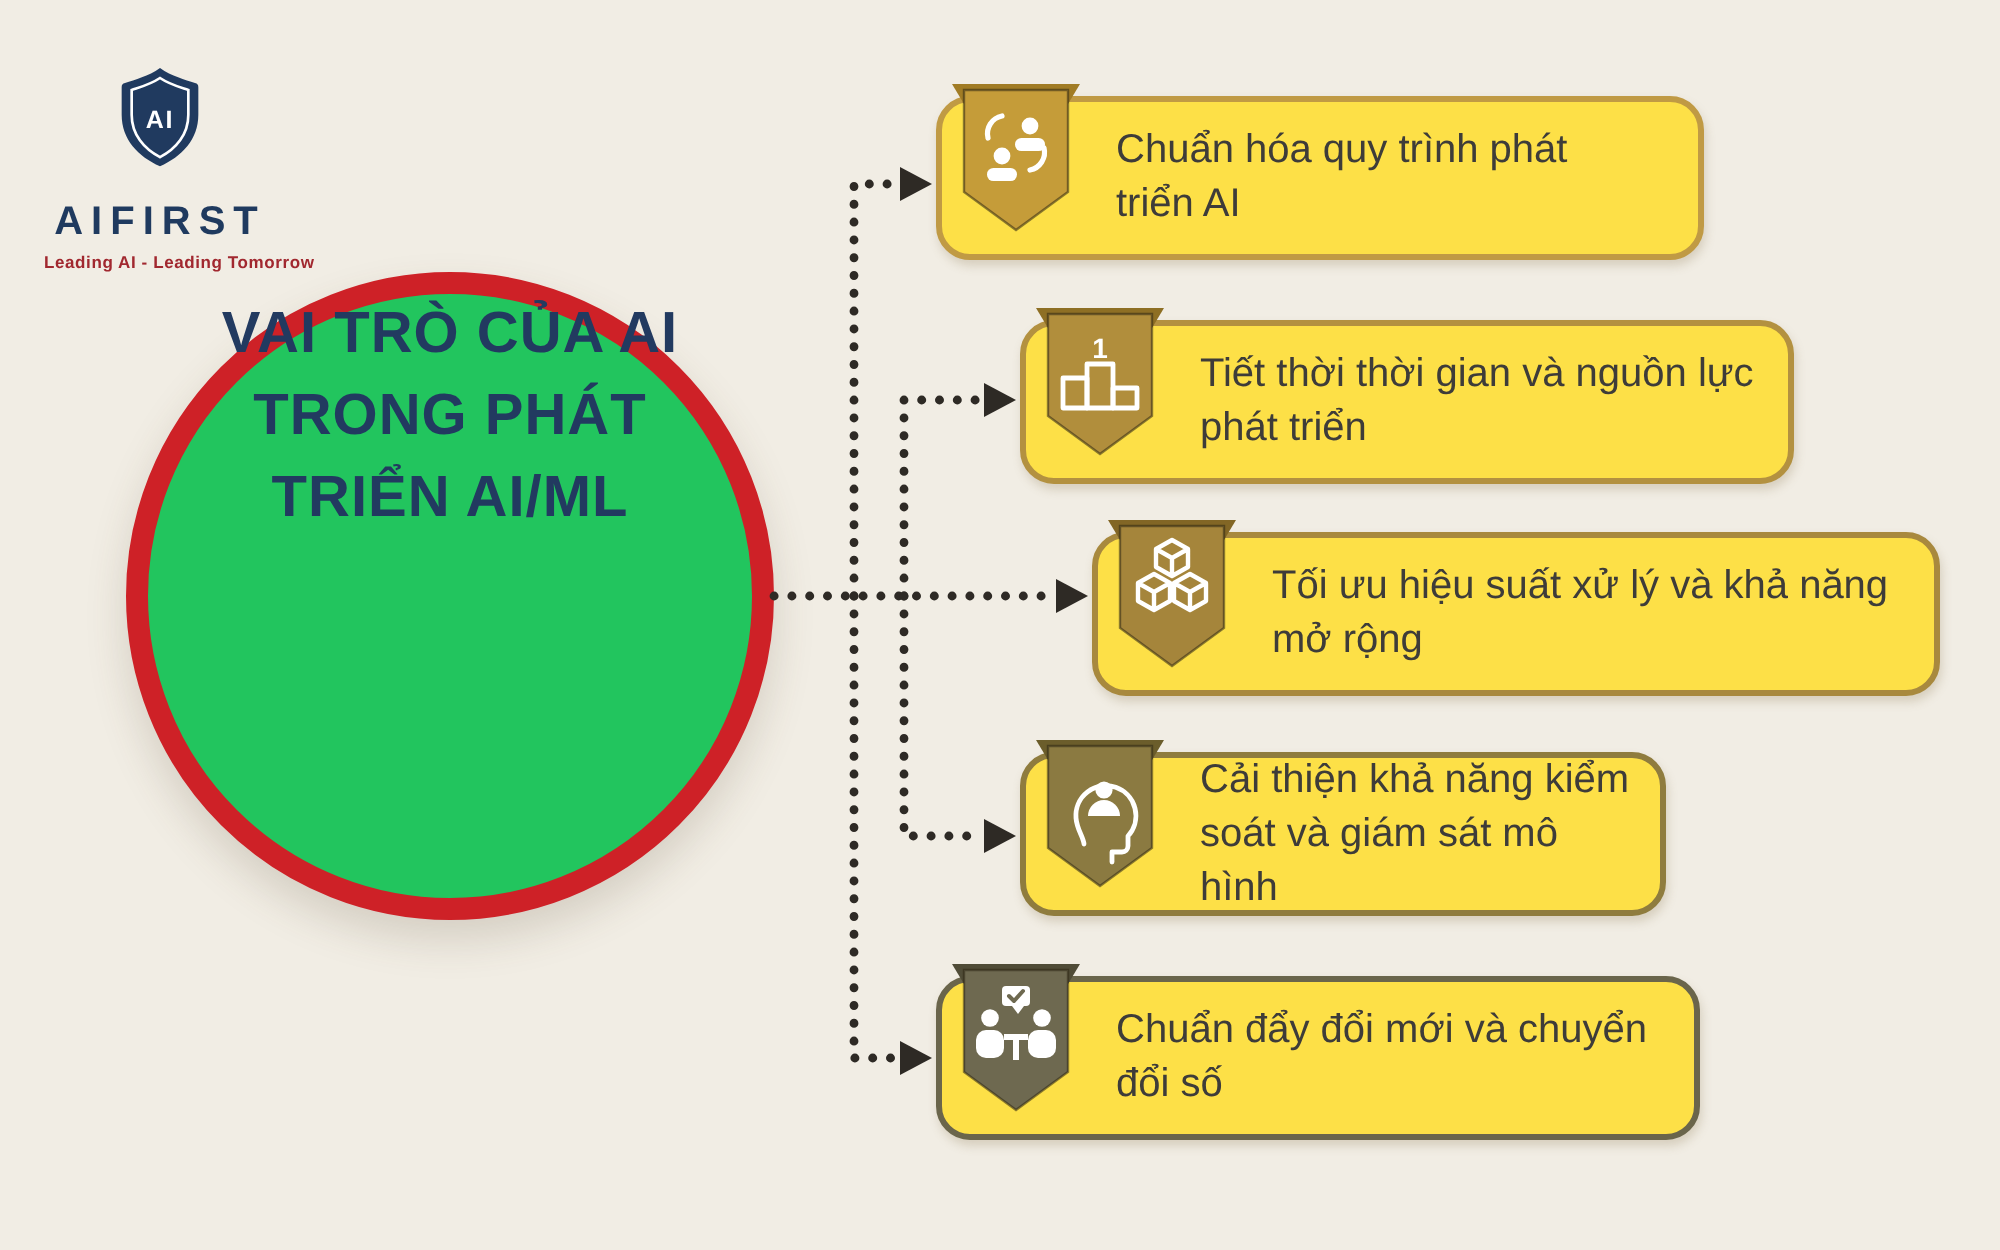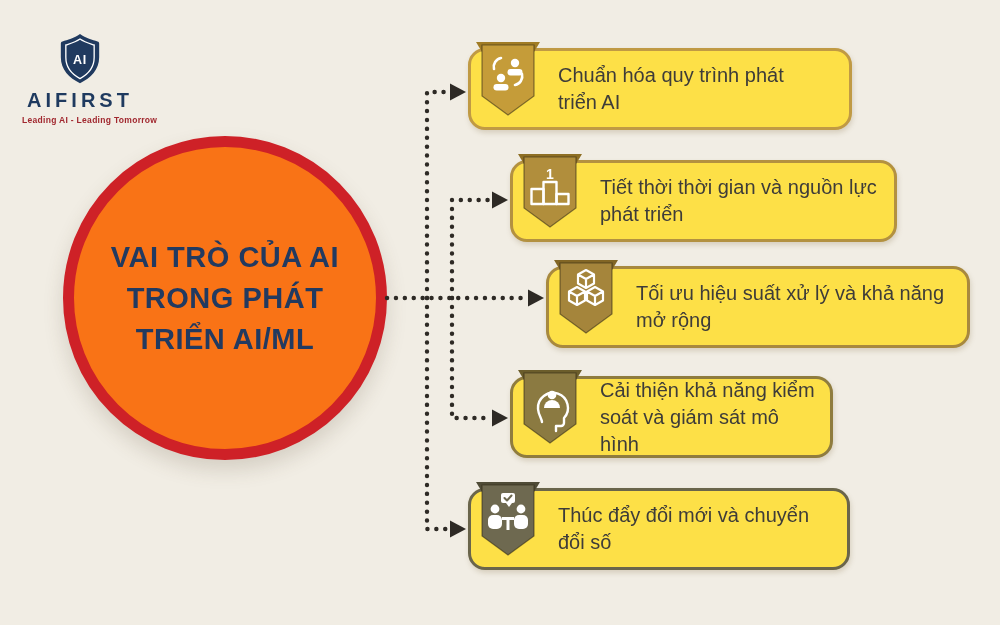--- a/index.html
+++ b/index.html
@@ -2,27 +2,27 @@
 <html><head>
 <meta charset="utf-8">
 <style>
   html,body{margin:0;padding:0;}
   body{font-family:"Liberation Sans","DejaVu Sans",sans-serif;}
   #stage{position:relative;width:1000px;height:625px;background:var(--bg,#F1EDE4);overflow:hidden;}
 
   
   .logo{position:absolute;left:22px;top:32px;width:116px;text-align:center;}
   .logo .shield{display:block;margin:0 auto;}
-  .brand{margin-top:3px;font-size:20px;font-weight:bold;letter-spacing:4px;color:var(--brand,#1F3A5F);}
+  .brand{margin-top:14px;font-size:20px;font-weight:bold;letter-spacing:4px;color:var(--brand,#1F3A5F);}
   .tagline{margin-top:3px;font-size:8.5px;font-weight:bold;letter-spacing:.3px;color:var(--tagline,#A1282F);white-space:nowrap;}
 
   
   .circle{position:absolute;left:63px;top:136px;width:324px;height:324px;box-sizing:border-box;
-    border:11px solid var(--ring,#CE2127);border-radius:50%;background:#f97316;
-    display:flex;align-items:center;justify-content:center;
+    border:11px solid var(--ring,#CE2127);border-radius:50%;background:#22c55e;
+    display:flex;align-items:flex-start;justify-content:center;
     box-shadow:0 10px 20px rgba(90,70,50,.18);}
   .circle-title{font-size:29px;line-height:41px;font-weight:bold;letter-spacing:.5px;
     color:var(--title,#223A60);text-align:center;}
 
   
   .connector{position:absolute;left:0;top:0;z-index:1;}
   .connector path{stroke:var(--connector,#2E2A25);}
   .connector polygon{fill:var(--connector,#2E2A25);}
 
   
@@ -143,21 +143,21 @@
       <g>
         <path class="icon-stroke" stroke-width="2.4" d="M24 52 c-0.5 -4 -3.5 -7 -4 -13 a15 15 0 1 1 26 9 l0 5 a3 3 0 0 1 -3 3 l-5 0 0 5"></path>
         <circle class="icon-fill" cx="34" cy="25" r="4.3"></circle>
         <path class="icon-fill" d="M26 38 a8 8 0 0 1 16 0 Z"></path>
       </g>
     </svg>
   </div>
 
   <div class="item" style="left: 468px; top: 488px; width: 382px; --border: #6A654B; --badge: #6E6950; --ribbon: #504C37;">
     <div class="item-box">
-      <span class="item-label">Thúc đẩy đổi mới và chuyển đổi số</span>
+      <span class="item-label">Chuẩn đẩy đổi mới và chuyển đổi số</span>
     </div>
     <svg class="badge" width="64" height="80" viewBox="0 0 64 80">
       <polygon class="badge-ribbon" points="0,0 64,0 58,10 6,10"></polygon>
       <path class="badge-body" d="M6 3 H58 V54 L32 73 L6 54 Z"></path>
       <g>
         <rect class="icon-fill" x="25" y="11" width="14" height="10" rx="2"></rect>
         <polygon class="icon-fill" points="30,21 36,21 33,25"></polygon>
         <path class="accent-stroke" d="M28.5 16 l2.5 2.5 4.5 -5"></path>
         <circle class="icon-fill" cx="19" cy="27" r="4.4"></circle>
         <circle class="icon-fill" cx="45" cy="27" r="4.4"></circle>

